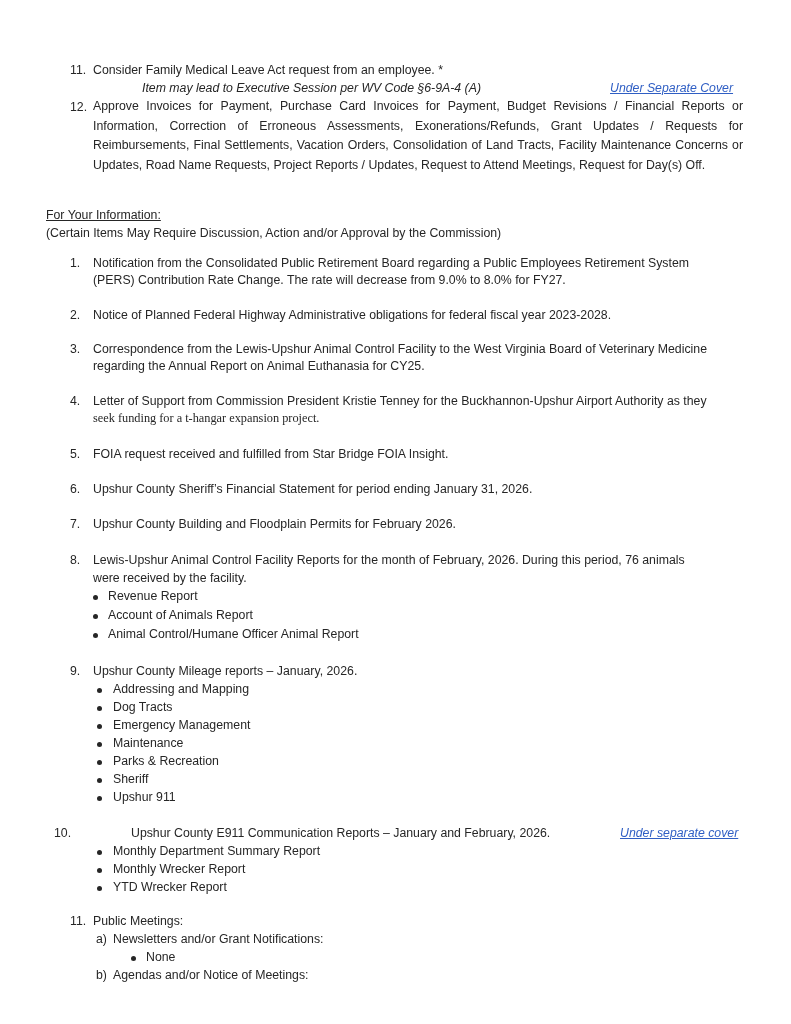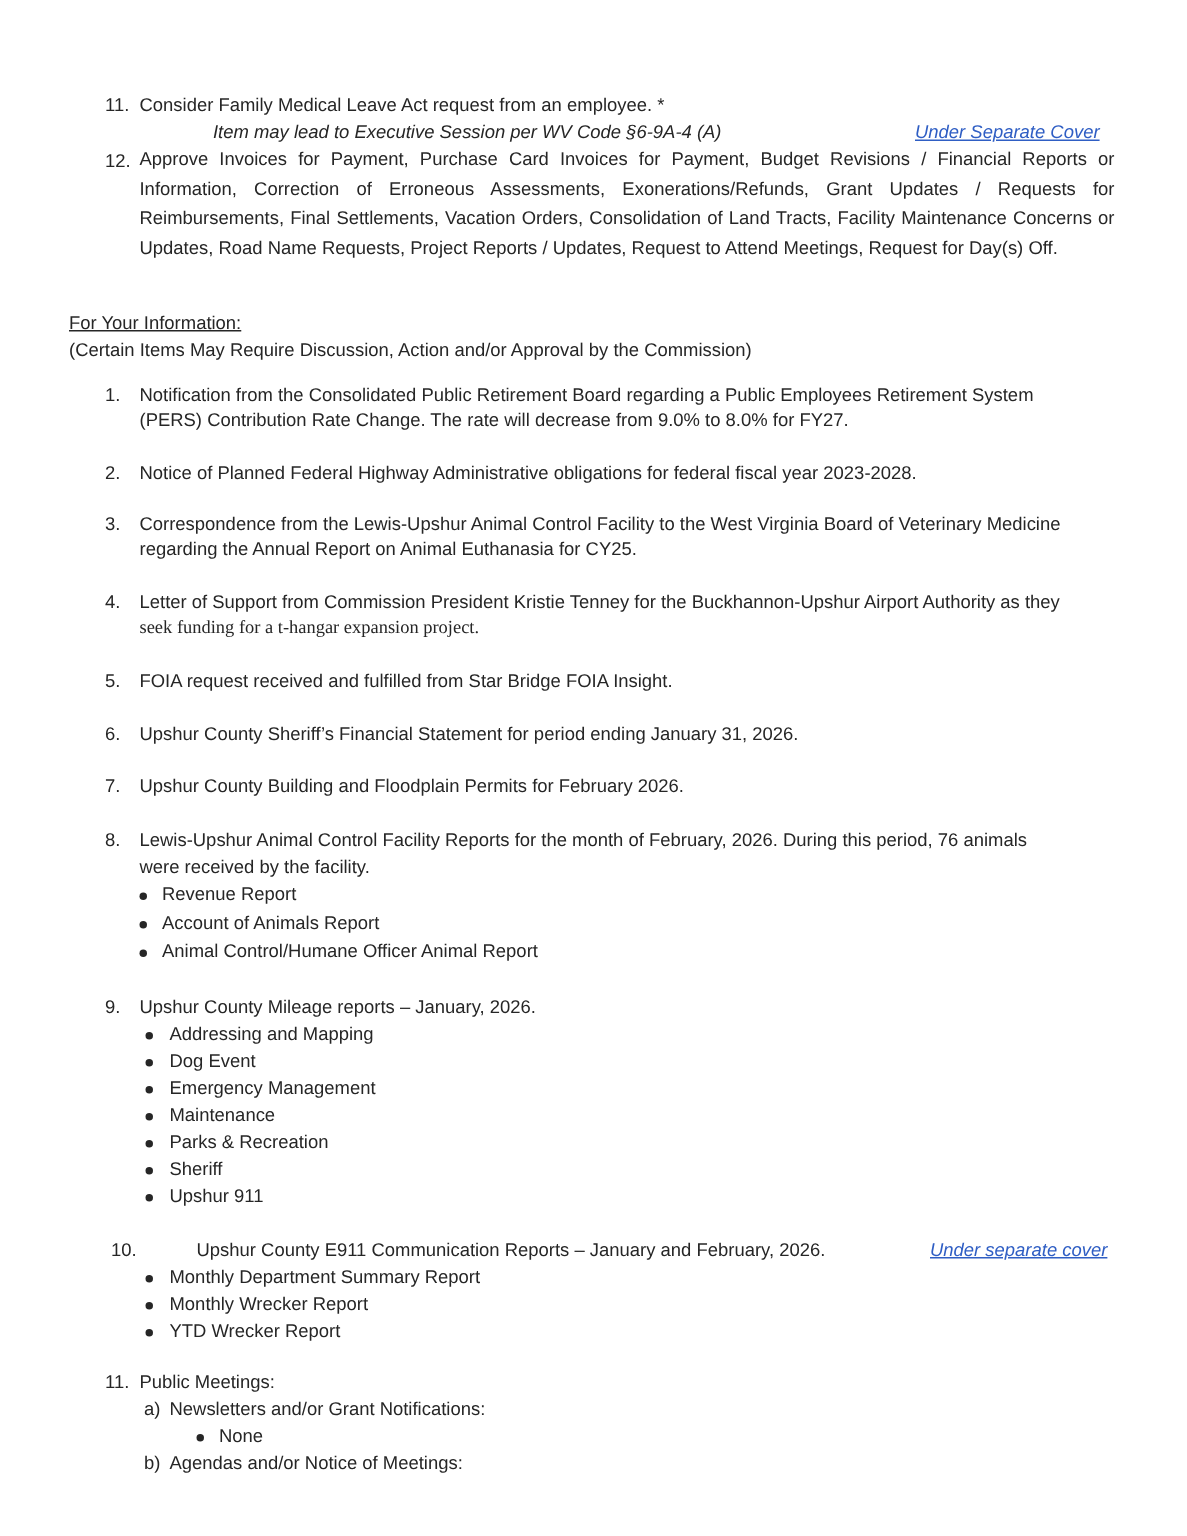--- a/index.html
+++ b/index.html
@@ -79,35 +79,35 @@
   <span class="bullet" style="left:93px;top:633px;"></span>
   <span class="abs" style="left:108px;top:627px;">Animal Control/Humane Officer Animal Report</span>
 </div>
 
 <div>
   <span class="abs" style="left:70px;top:664px;">9.</span>
   <span class="abs" style="left:93px;top:664px;">Upshur County Mileage reports – January, 2026.</span>
   <span class="bullet" style="left:97px;top:688px;"></span>
   <span class="abs" style="left:113px;top:682px;">Addressing and Mapping</span>
   <span class="bullet" style="left:97px;top:706px;"></span>
-  <span class="abs" style="left:113px;top:700px;">Dog Event</span>
+  <span class="abs" style="left:113px;top:700px;">Dog Tracts</span>
   <span class="bullet" style="left:97px;top:724px;"></span>
   <span class="abs" style="left:113px;top:718px;">Emergency Management</span>
   <span class="bullet" style="left:97px;top:742px;"></span>
   <span class="abs" style="left:113px;top:736px;">Maintenance</span>
   <span class="bullet" style="left:97px;top:760px;"></span>
   <span class="abs" style="left:113px;top:754px;">Parks &amp; Recreation</span>
   <span class="bullet" style="left:97px;top:778px;"></span>
   <span class="abs" style="left:113px;top:772px;">Sheriff</span>
   <span class="bullet" style="left:97px;top:796px;"></span>
   <span class="abs" style="left:113px;top:790px;">Upshur 911</span>
 </div>
 
 <div>
-  <span class="abs" style="left:74px;top:826px;">10.</span>
+  <span class="abs" style="left:54px;top:826px;">10.</span>
   <span class="abs" style="left:93px;top:826px;margin-left:38px;">Upshur County E911 Communication Reports – January and February, 2026.</span>
   <a class="abs link" style="left:620px;top:826px;">Under separate cover</a>
   <span class="bullet" style="left:97px;top:850px;"></span>
   <span class="abs" style="left:113px;top:844px;">Monthly Department Summary Report</span>
   <span class="bullet" style="left:97px;top:868px;"></span>
   <span class="abs" style="left:113px;top:862px;">Monthly Wrecker Report</span>
   <span class="bullet" style="left:97px;top:886px;"></span>
   <span class="abs" style="left:113px;top:880px;">YTD Wrecker Report</span>
 </div>
 

